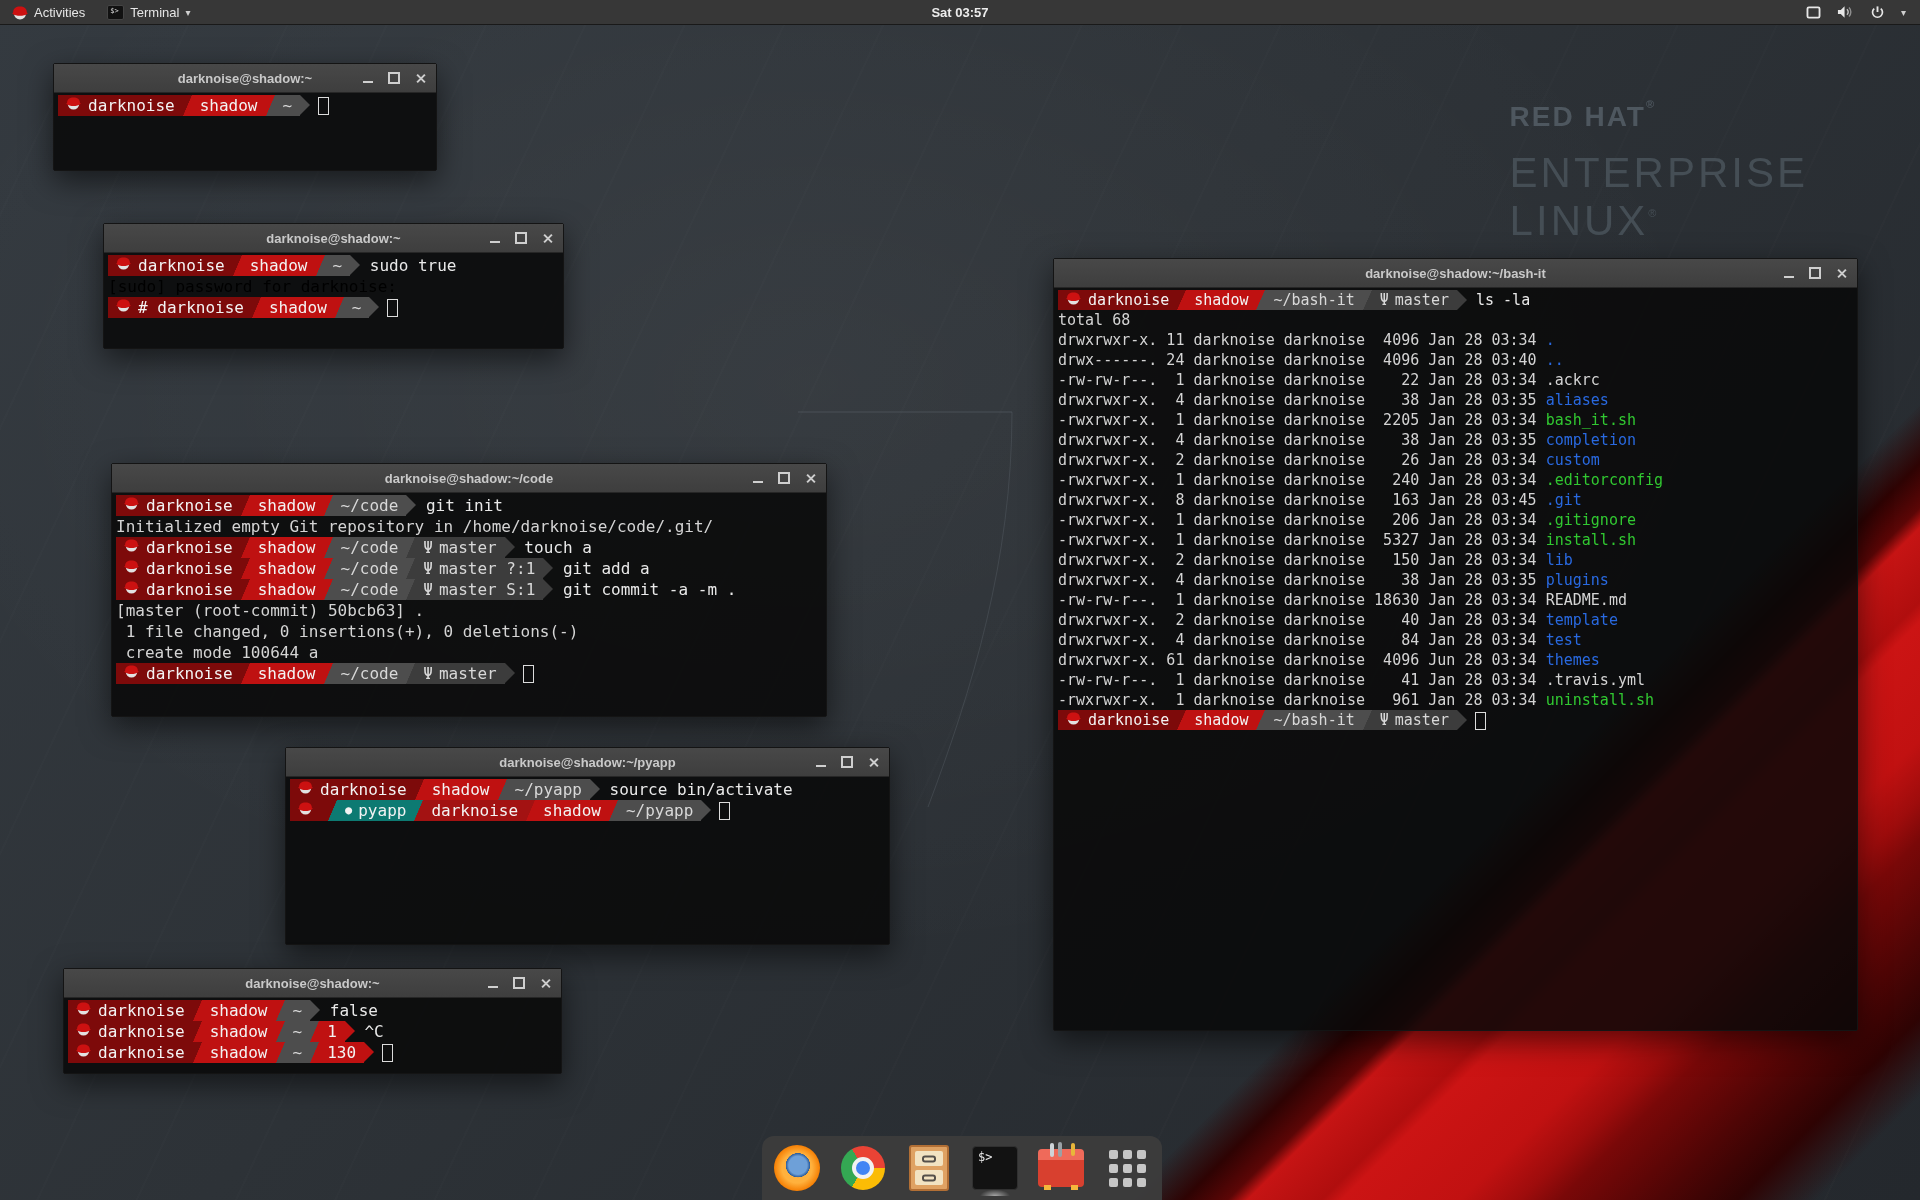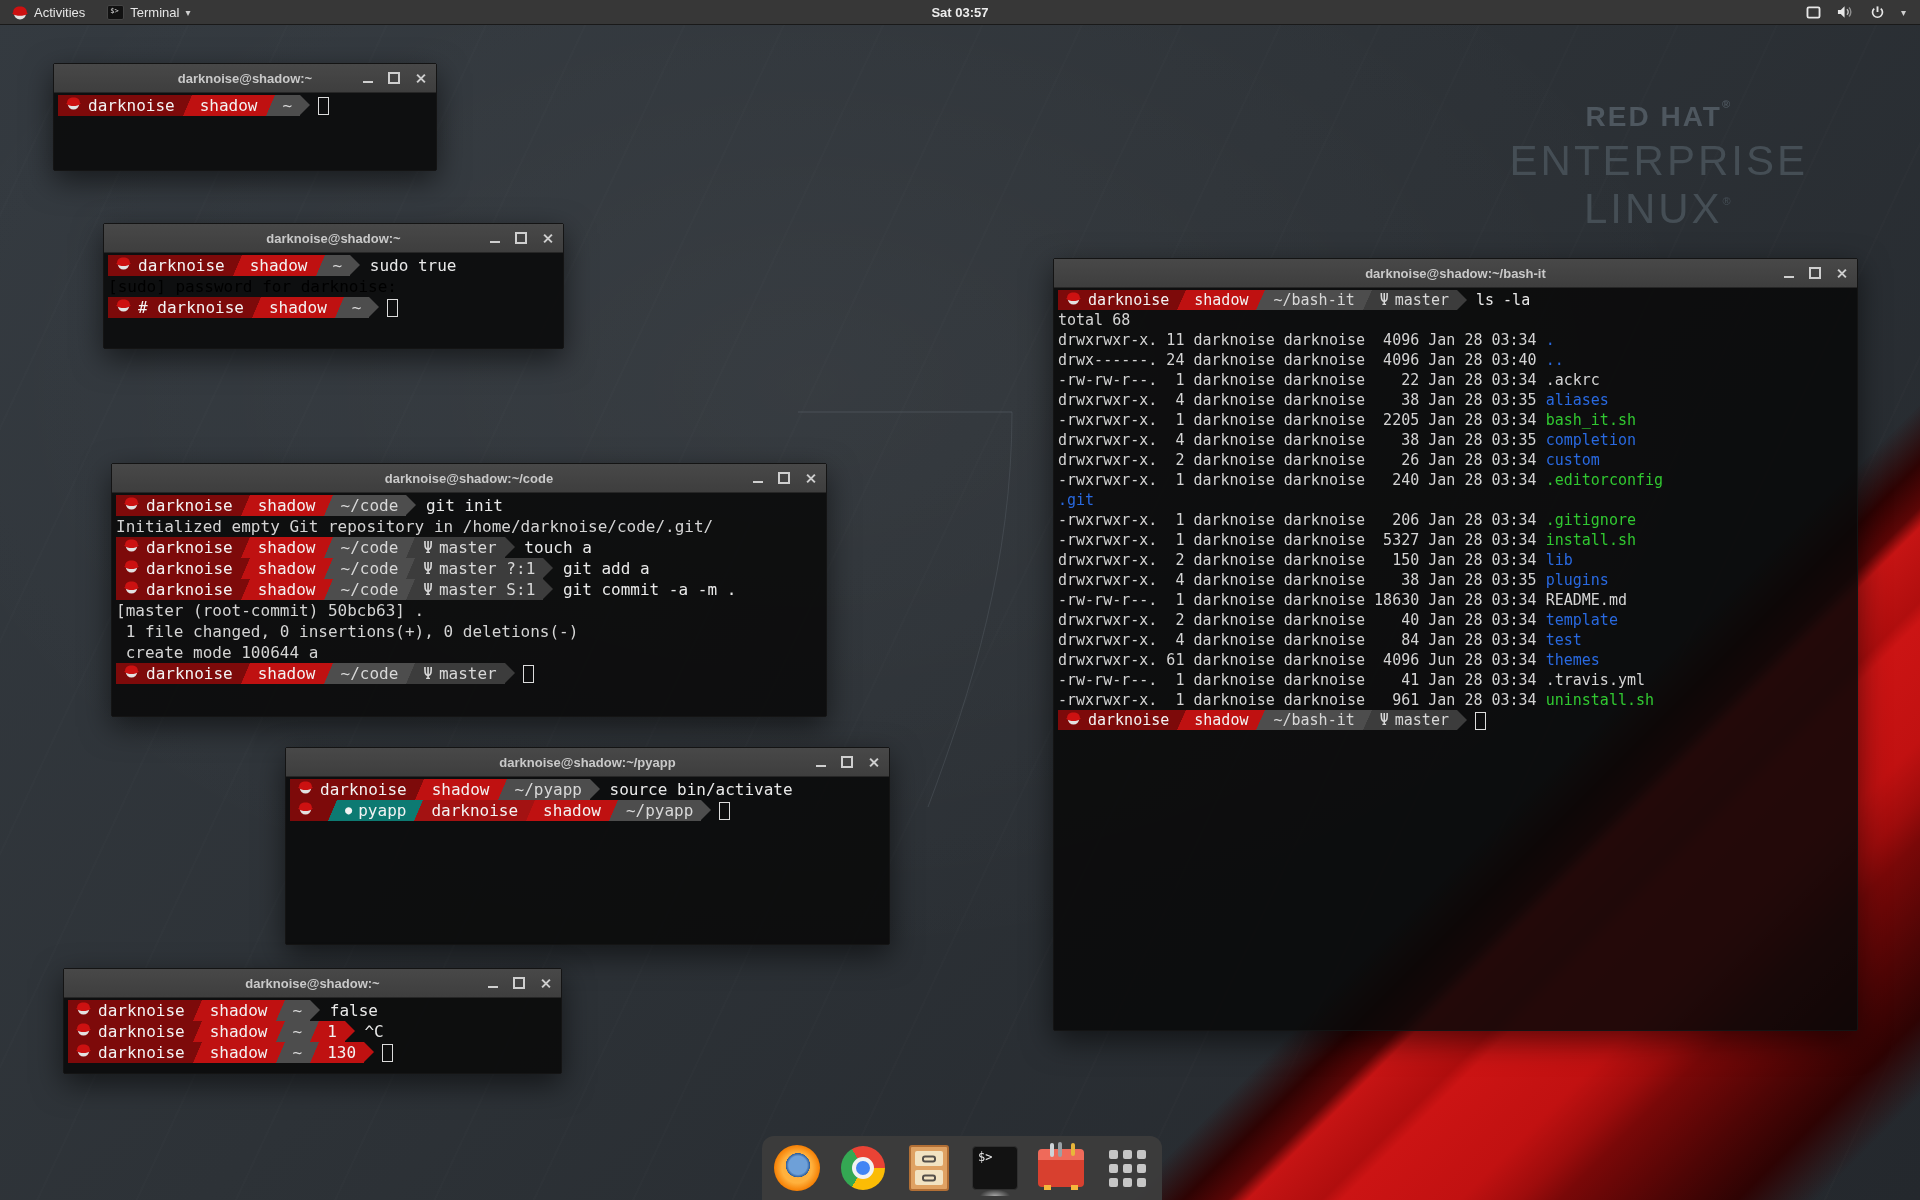--- a/index.html
+++ b/index.html
@@ -31,23 +31,23 @@
   }
   .tb-left{display:flex;align-items:center;height:100%;}
   .activities{display:flex;align-items:center;gap:6px;padding:0 12px;height:100%;}
   .appmenu{display:flex;align-items:center;gap:6px;padding:0 10px;height:100%;}
   .mini-term{width:17px;height:15px;background:#111;border:1px solid #444;border-radius:2px;
     color:#ddd;font-family:"DejaVu Sans Mono",monospace;font-size:7px;line-height:8px;padding:1px 2px;box-sizing:border-box;}
   .caret{font-size:10px;color:#cfcfcf;}
   .clock{position:absolute;left:50%;transform:translateX(-50%);font-weight:700;color:#ececec;}
   .sysarea{margin-left:auto;display:flex;align-items:center;gap:16px;padding-right:14px;height:100%;}
   
-  .brand{position:absolute;top:98px;right:112px;z-index:2;color:#4b545c;text-align:center;pointer-events:none;}
+  .brand{position:absolute;top:98px;right:112px;z-index:2;color:#4b545c;text-align:left;pointer-events:none;}
   .brand .rh{font-size:28px;font-weight:800;letter-spacing:2px;color:#4e575f;}
-  .brand .ent{font-size:42px;font-weight:400;letter-spacing:3px;color:#454e55;margin-top:4px;}
+  .brand .ent{font-size:42px;font-weight:400;letter-spacing:3px;color:#454e55;margin-top:16px;}
   .brand .lnx{font-size:42px;font-weight:400;letter-spacing:3px;color:#454e55;}
   .brand sup{font-size:11px;vertical-align:18px;}
   
   .window{position:absolute;border:1px solid #141414;border-radius:2px;z-index:10;
     box-shadow:0 10px 30px rgba(0,0,0,.55);background:rgba(8,8,8,0.86);}
   .titlebar{position:absolute;top:0;left:0;right:0;height:28px;
     background:linear-gradient(#484848,#3e3e3e);border-bottom:1px solid #262626;
     display:flex;align-items:center;justify-content:center;
     color:#c9c9c9;font-size:13px;font-weight:700;}
   .winbtns{position:absolute;right:10px;top:0;height:28px;display:flex;align-items:center;gap:15px;}
@@ -296,21 +296,21 @@
               </svg></span><span>darknoise</span></span><span class="sep" style="background: linear-gradient(to right bottom, rgb(125, 10, 10) 49%, rgb(191, 17, 17) 51%);"></span><span class="seg" style="background: rgb(191, 17, 17); color: rgb(243, 243, 243);"><span>shadow</span></span><span class="sep" style="background: linear-gradient(to right bottom, rgb(191, 17, 17) 49%, rgb(77, 77, 77) 51%);"></span><span class="seg" style="background: rgb(77, 77, 77); color: rgb(216, 216, 216);"><span>~/bash-it</span></span><span class="sep" style="background: linear-gradient(to right bottom, rgb(77, 77, 77) 49%, rgb(60, 60, 60) 51%);"></span><span class="seg" style="background: rgb(60, 60, 60); color: rgb(216, 216, 216);"><span class="bic">Ψ</span><span>master</span></span><span class="arrow" style="border-left-color: rgb(60, 60, 60);"></span><span class="txt" style="color: rgb(233, 233, 233);"> ls -la</span></div>
         <div class="tline"><span class="txt" style="color: rgb(212, 212, 212);">total 68</span></div>
         <div class="tline"><span class="txt" style="color: rgb(212, 212, 212);">drwxrwxr-x. 11 darknoise darknoise  4096 Jan 28 03:34 </span><span class="txt" style="color: rgb(41, 105, 224);">.</span></div>
         <div class="tline"><span class="txt" style="color: rgb(212, 212, 212);">drwx------. 24 darknoise darknoise  4096 Jan 28 03:40 </span><span class="txt" style="color: rgb(41, 105, 224);">..</span></div>
         <div class="tline"><span class="txt" style="color: rgb(212, 212, 212);">-rw-rw-r--.  1 darknoise darknoise    22 Jan 28 03:34 .ackrc</span></div>
         <div class="tline"><span class="txt" style="color: rgb(212, 212, 212);">drwxrwxr-x.  4 darknoise darknoise    38 Jan 28 03:35 </span><span class="txt" style="color: rgb(41, 105, 224);">aliases</span></div>
         <div class="tline"><span class="txt" style="color: rgb(212, 212, 212);">-rwxrwxr-x.  1 darknoise darknoise  2205 Jan 28 03:34 </span><span class="txt" style="color: rgb(49, 200, 49);">bash_it.sh</span></div>
         <div class="tline"><span class="txt" style="color: rgb(212, 212, 212);">drwxrwxr-x.  4 darknoise darknoise    38 Jan 28 03:35 </span><span class="txt" style="color: rgb(41, 105, 224);">completion</span></div>
         <div class="tline"><span class="txt" style="color: rgb(212, 212, 212);">drwxrwxr-x.  2 darknoise darknoise    26 Jan 28 03:34 </span><span class="txt" style="color: rgb(41, 105, 224);">custom</span></div>
         <div class="tline"><span class="txt" style="color: rgb(212, 212, 212);">-rwxrwxr-x.  1 darknoise darknoise   240 Jan 28 03:34 </span><span class="txt" style="color: rgb(49, 200, 49);">.editorconfig</span></div>
-        <div class="tline"><span class="txt" style="color: rgb(41, 105, 224);">.git</span></div>
+        <div class="tline"><span class="txt" style="color: rgb(212, 212, 212);">drwxrwxr-x.  8 darknoise darknoise   163 Jan 28 03:45 </span><span class="txt" style="color: rgb(41, 105, 224);">.git</span></div>
         <div class="tline"><span class="txt" style="color: rgb(212, 212, 212);">-rwxrwxr-x.  1 darknoise darknoise   206 Jan 28 03:34 </span><span class="txt" style="color: rgb(49, 200, 49);">.gitignore</span></div>
         <div class="tline"><span class="txt" style="color: rgb(212, 212, 212);">-rwxrwxr-x.  1 darknoise darknoise  5327 Jan 28 03:34 </span><span class="txt" style="color: rgb(49, 200, 49);">install.sh</span></div>
         <div class="tline"><span class="txt" style="color: rgb(212, 212, 212);">drwxrwxr-x.  2 darknoise darknoise   150 Jan 28 03:34 </span><span class="txt" style="color: rgb(41, 105, 224);">lib</span></div>
         <div class="tline"><span class="txt" style="color: rgb(212, 212, 212);">drwxrwxr-x.  4 darknoise darknoise    38 Jan 28 03:35 </span><span class="txt" style="color: rgb(41, 105, 224);">plugins</span></div>
         <div class="tline"><span class="txt" style="color: rgb(212, 212, 212);">-rw-rw-r--.  1 darknoise darknoise 18630 Jan 28 03:34 README.md</span></div>
         <div class="tline"><span class="txt" style="color: rgb(212, 212, 212); text-align: right;">drwxrwxr-x.  2 darknoise darknoise    40 Jan 28 03:34 </span><span class="txt" style="color: rgb(41, 105, 224);">template</span></div>
         <div class="tline"><span class="txt" style="color: rgb(212, 212, 212);">drwxrwxr-x.  4 darknoise darknoise    84 Jan 28 03:34 </span><span class="txt" style="color: rgb(41, 105, 224);">test</span></div>
         <div class="tline"><span class="txt" style="color: rgb(212, 212, 212);">drwxrwxr-x. 61 darknoise darknoise  4096 Jun 28 03:34 </span><span class="txt" style="color: rgb(41, 105, 224);">themes</span></div>
         <div class="tline"><span class="txt" style="color: rgb(212, 212, 212);">-rw-rw-r--.  1 darknoise darknoise    41 Jan 28 03:34 .travis.yml</span></div>
         <div class="tline"><span class="txt" style="color: rgb(212, 212, 212);">-rwxrwxr-x.  1 darknoise darknoise   961 Jan 28 03:34 </span><span class="txt" style="color: rgb(49, 200, 49);">uninstall.sh</span></div>

